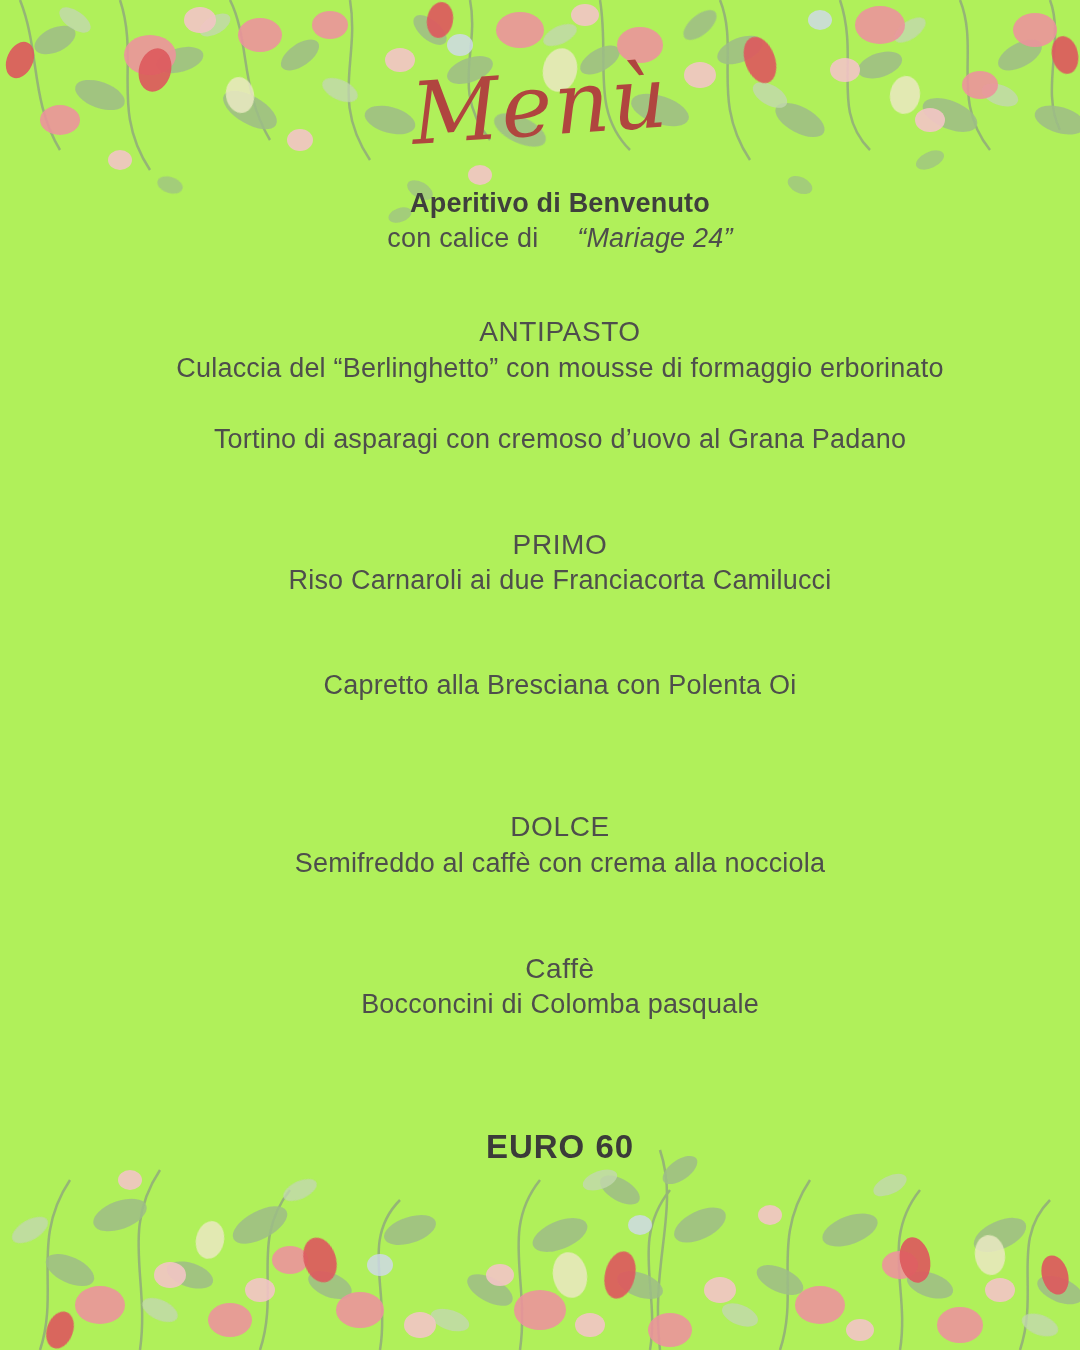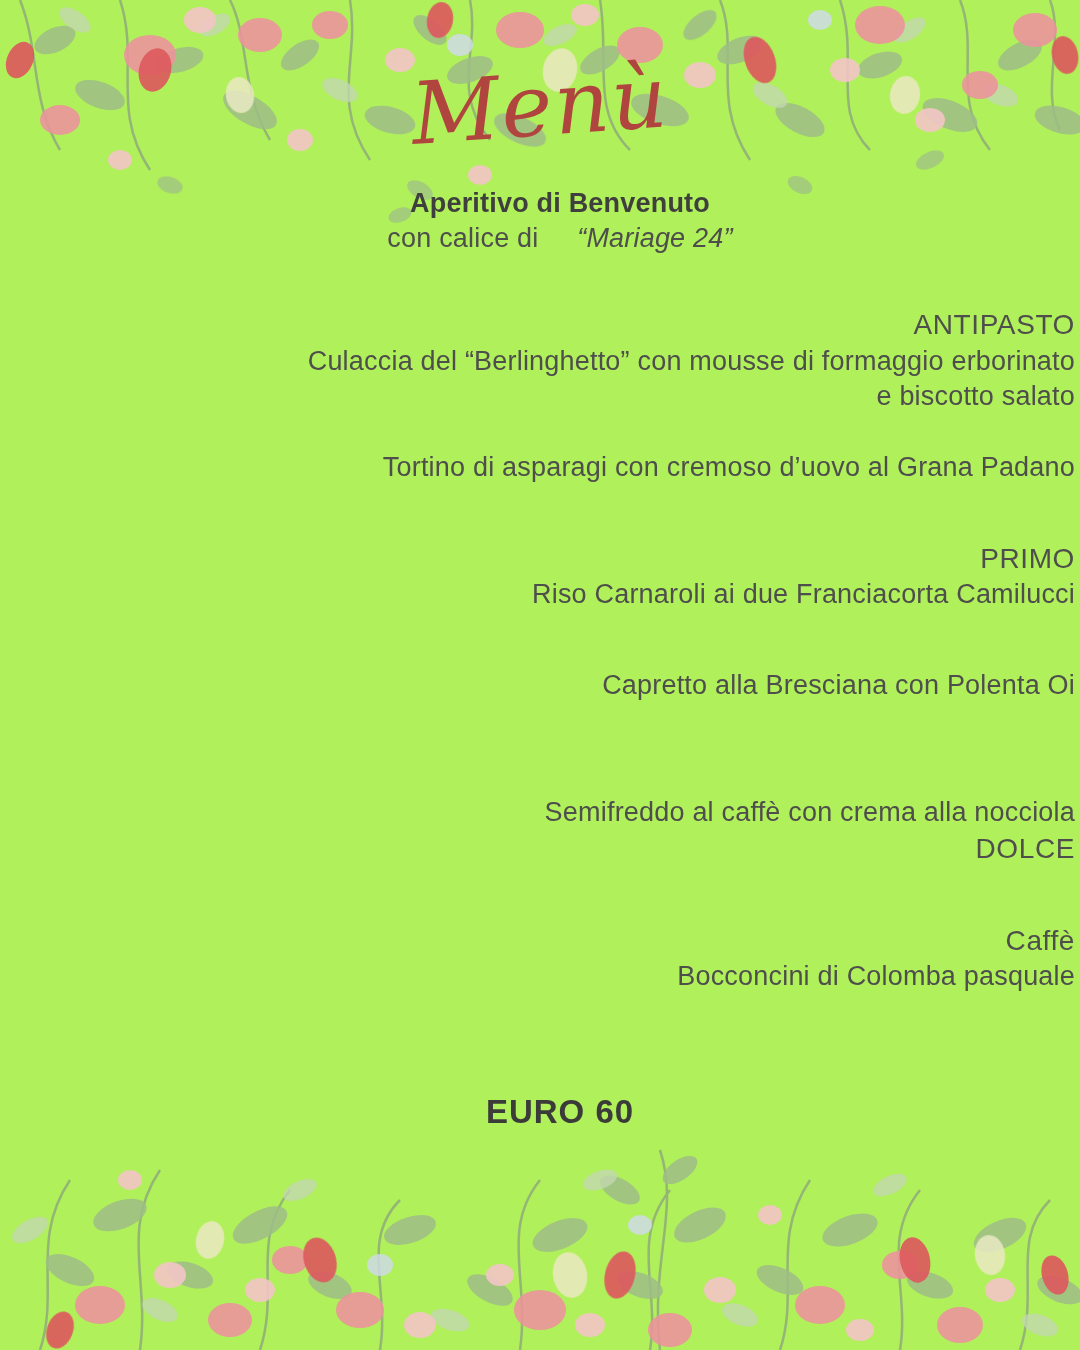--- a/index.html
+++ b/index.html
@@ -71,21 +71,21 @@
   }
   .bold { font-weight: bold; color: #3f3f3d; }
   .italic { font-style: italic; margin-left: 31px; }
   .heading {
     font-size: 28px;
     letter-spacing: 0.6px;
     color: #4e4e4c;
   }
   .gap-md { height: 36px; }
   .gap-lg { height: 46px; }
-  .section { margin: 5px; text-align: right; }
+  .section { margin: 12px; }
   .price {
     font-size: 33px;
     font-weight: bold;
     letter-spacing: 1px;
     color: #3b3b39;
   }
 </style>
 </head>
 <body>
 
@@ -284,21 +284,20 @@
     <div class="line bold">Aperitivo di Benvenuto</div>
     <div class="line">
       <span>con calice di </span><span class="italic">“Mariage 24”</span>
     </div>
 
     <div class="gap-lg"></div>
 
     <div class="section">
       <div class="line heading">ANTIPASTO</div>
       <div class="line">Culaccia del “Berlinghetto” con mousse di formaggio erborinato</div>
-      <div class="line">e biscotto salato</div>
       <div class="gap-md"></div>
       <div class="line">Tortino di asparagi con cremoso d’uovo al Grana Padano</div>
     </div>
 
     <div class="gap-lg"></div>
 
     <div class="section">
       <div class="line heading">PRIMO</div>
       <div class="line">Riso Carnaroli ai due Franciacorta Camilucci</div>
     </div>
@@ -306,22 +305,22 @@
     <div class="gap-lg"></div>
 
     <div class="section">
       <div class="line">Capretto alla Bresciana con Polenta Oi</div>
       <div class="gap-md"></div>
     </div>
 
     <div class="gap-lg"></div>
 
     <div class="section">
+      <div class="line heading">DOLCE</div>
       <div class="line">Semifreddo al caffè con crema alla nocciola</div>
-      <div class="line heading">DOLCE</div>
     </div>
 
     <div class="gap-lg"></div>
 
     <div class="section">
       <div class="line heading">Caffè</div>
       <div class="line">Bocconcini di Colomba pasquale</div>
     </div>
 
     <div class="gap-lg"></div>

